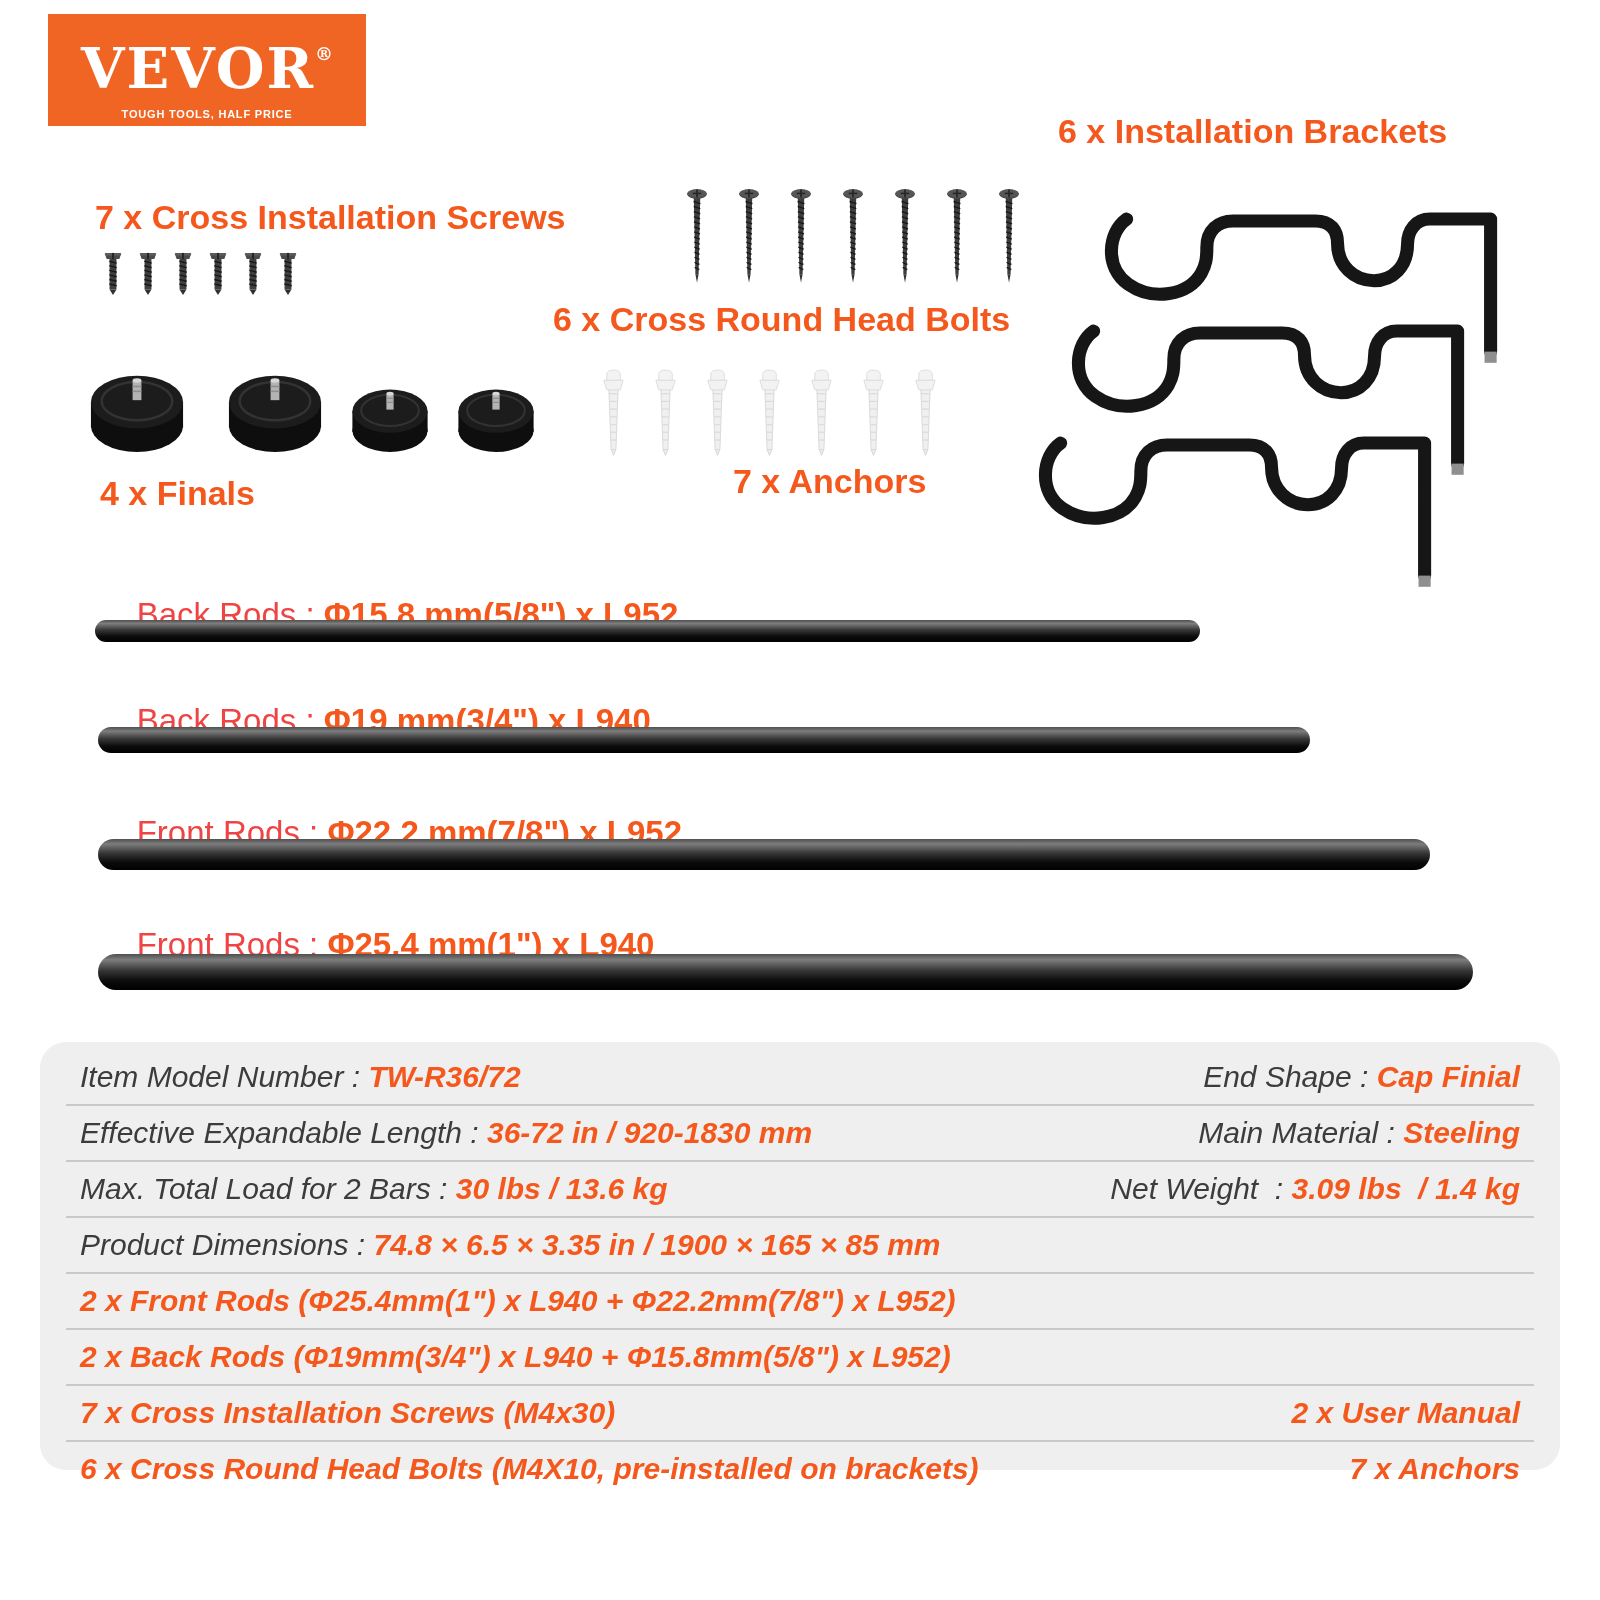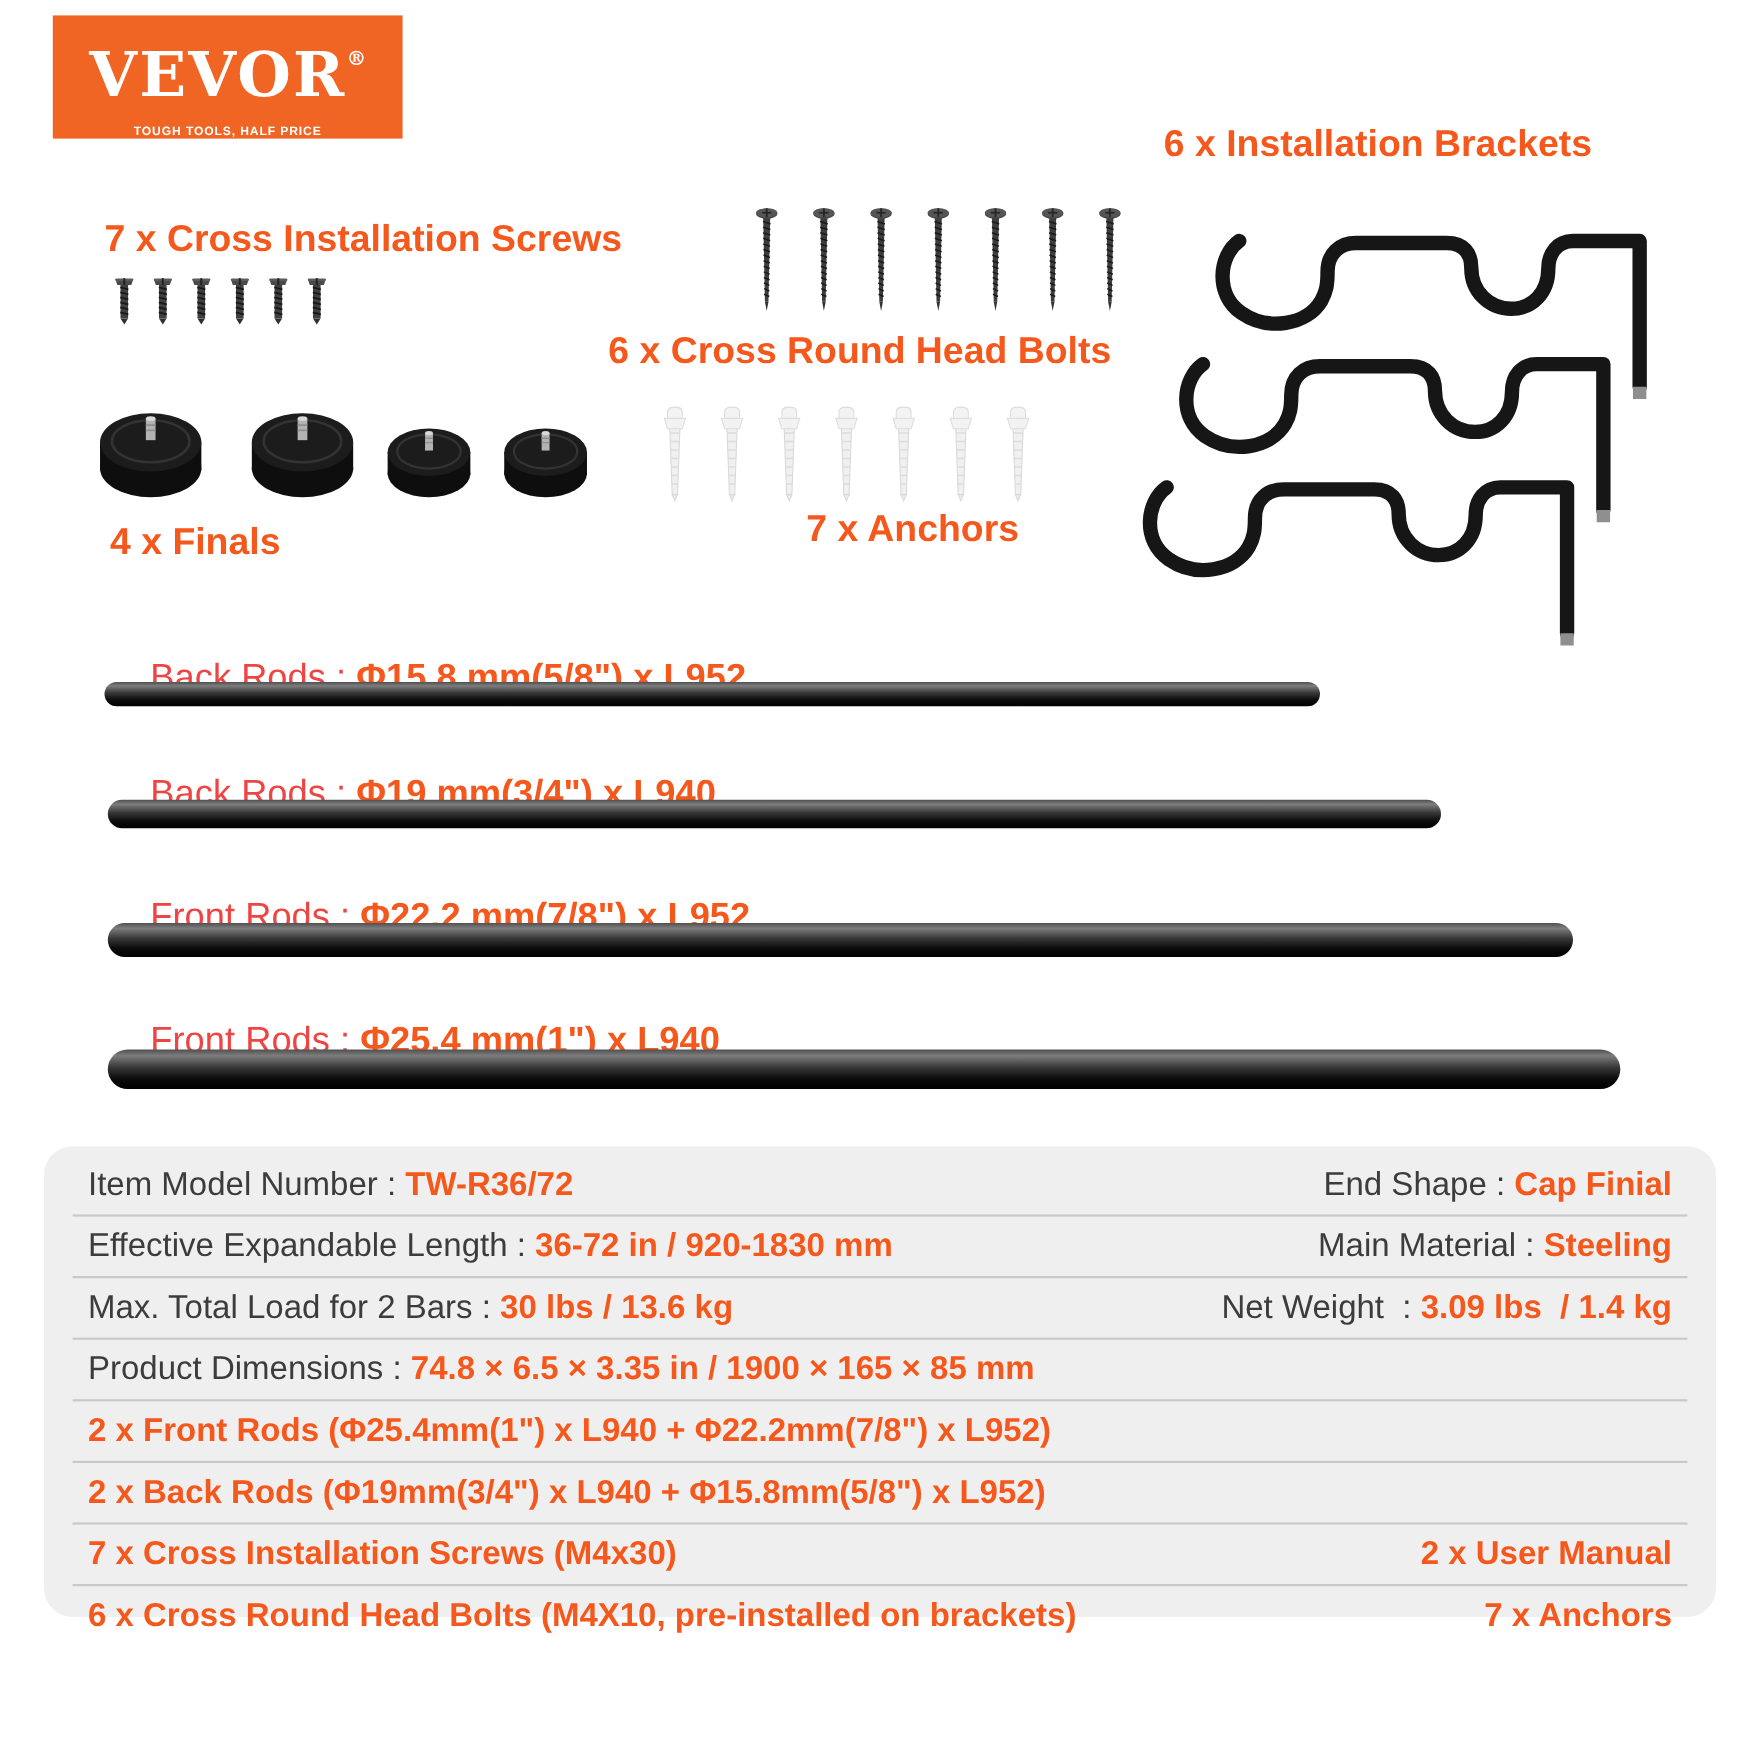--- a/index.html
+++ b/index.html
@@ -6,21 +6,21 @@
   .stage{
     position:relative;width:1600px;height:1600px;background:#ffffff;overflow:hidden;
     font-family:"Liberation Sans","DejaVu Sans",sans-serif;
   }
   .abs{position:absolute;}
 
   
   .logo{left:48px;top:14px;width:318px;height:112px;background:#F16524;color:#fff;
         display:flex;flex-direction:column;align-items:center;justify-content:center;}
   .logo-name{font-family:"DejaVu Serif","Liberation Serif",serif;font-weight:bold;
-             font-size:56px;line-height:80px;letter-spacing:2px;text-align:center;}
+             font-size:56px;line-height:67px;letter-spacing:2px;text-align:center;}
   .logo-name sup{font-size:18px;vertical-align:28px;letter-spacing:0;}
   .logo-tag{font-size:11px;font-weight:bold;letter-spacing:.8px;margin-top:6px;}
 
   
   .part-label{color:#F4581C;font-weight:bold;font-size:34px;white-space:pre;}
 
   
   .row-group{display:flex;align-items:flex-end;}
   .gap15 > * {margin-right:15px;}
   .gap30 > * {margin-right:30px;}
@@ -28,21 +28,21 @@
 
   
   .rod-label{font-size:33px;white-space:pre;}
   .rod-name{color:#ef4444;}
   .rod-spec{color:#F4581C;font-weight:bold;}
   .rod-bar{background:linear-gradient(180deg,#4f4f4f 0%,#7d7d7d 16%,#383838 45%,#0c0c0c 74%,#000 100%);
            border-radius:999px;}
 
   
   .spec-table{left:40px;top:1042px;width:1520px;height:428px;background:#EFEFEF;
-              border-radius:26px;padding-top:8px;box-sizing:border-box;}
+              border-radius:26px;padding-top:8px;box-sizing:border-box;font-style:italic;}
   .trow{display:flex;justify-content:space-between;align-items:center;height:54px;
         margin:0 26px;padding:0 14px;border-bottom:2px solid #C9C9C9;font-size:30px;white-space:pre;}
   .trow.last{border-bottom:none;}
   .lab{color:#3C3C3C;white-space:pre;}
   .val{color:#F4581C;font-weight:bold;white-space:pre;}
   .cell{white-space:pre;}
 </style>
 </head>
 <body>
 

